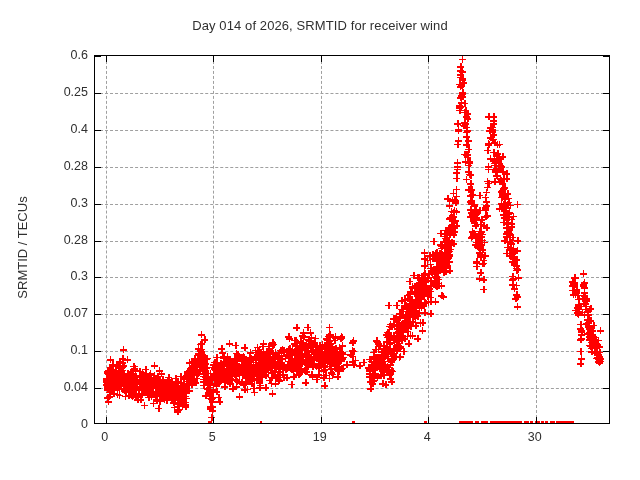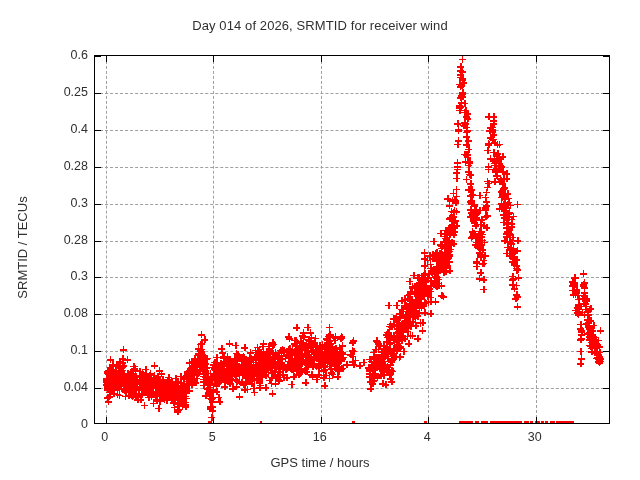--- a/index.html
+++ b/index.html
@@ -2778,33 +2778,32 @@
         <div class="xtick-mark top" style="left: 333.25px;"></div>
         <div class="xtick-mark " style="left: 440.75px;"></div>
         <div class="xtick-mark top" style="left: 440.75px;"></div>
       </div>
   </div>
 
   <div id="ytick-labels">
       <div class="ytick-label" style="top: 424px;">0</div>
       <div class="ytick-label" style="top: 387.1px;">0.04</div>
       <div class="ytick-label" style="top: 350.2px;">0.1</div>
-      <div class="ytick-label" style="top: 313.3px;">0.08</div>
+      <div class="ytick-label" style="top: 313.3px;">0.07</div>
       <div class="ytick-label" style="top: 276.4px;">0.3</div>
       <div class="ytick-label" style="top: 239.5px;">0.28</div>
       <div class="ytick-label" style="top: 202.6px;">0.3</div>
       <div class="ytick-label" style="top: 165.7px;">0.28</div>
       <div class="ytick-label" style="top: 128.8px;">0.4</div>
       <div class="ytick-label" style="top: 91.9px;">0.25</div>
       <div class="ytick-label" style="top: 55px;">0.6</div>
     </div>
   <div id="xtick-labels">
       <div class="xtick-label" style="left: 104.75px;">0</div>
       <div class="xtick-label" style="left: 212.25px;">5</div>
-      <div class="xtick-label" style="left: 319.75px;">16</div>
+      <div class="xtick-label" style="left: 319.75px;">19</div>
       <div class="xtick-label" style="left: 427.25px;">4</div>
       <div class="xtick-label" style="left: 534.75px;">30</div>
     </div>
 
-  <div id="xlabel">GPS time / hours</div>
   <div id="ylabel">SRMTID / TECUs</div>
 
 </div>
 
 </body></html>

